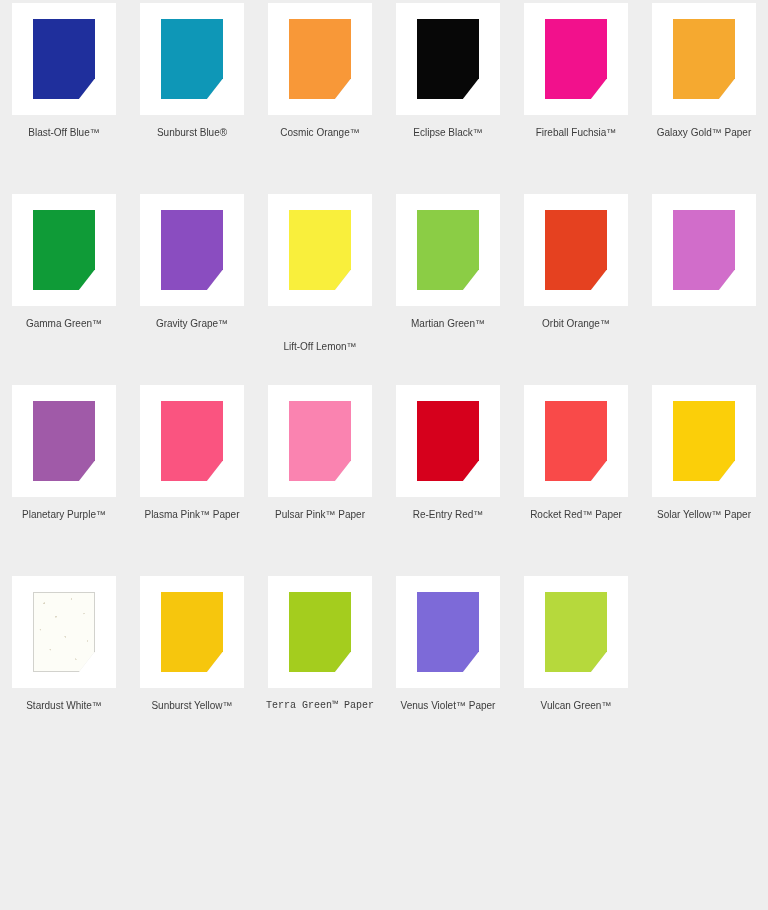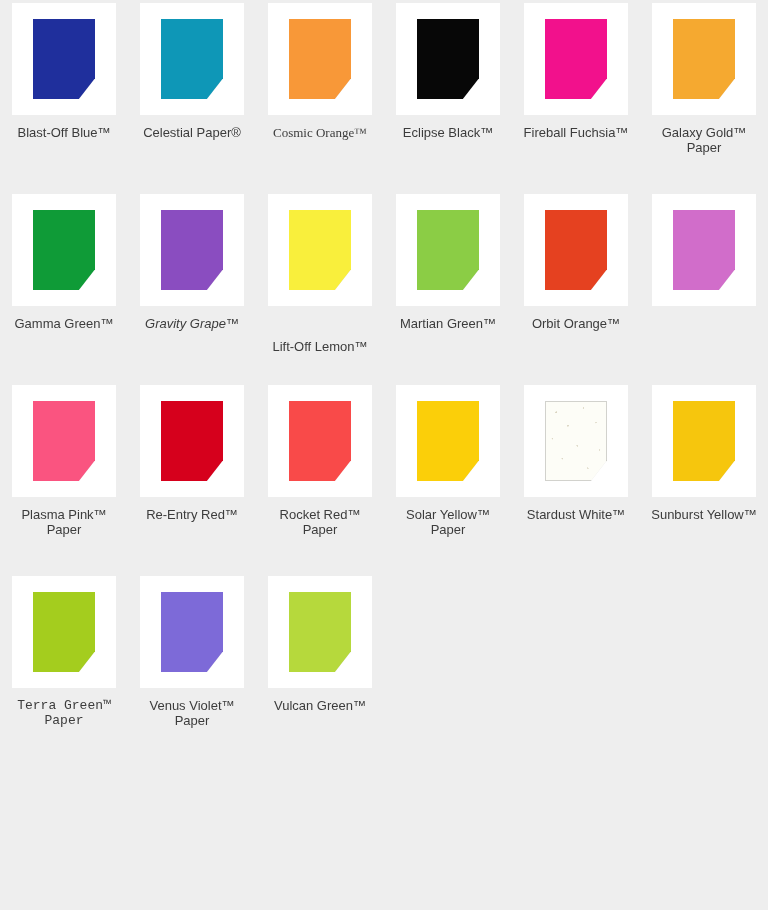--- a/index.html
+++ b/index.html
@@ -80,21 +80,21 @@
       radial-gradient(circle at 69% 84%, rgba(190,180,150,0.4) 0.7px, transparent 1px);
   }
   .paper.bordered .sheet {
     box-shadow: inset 0 0 0 1px rgba(205,205,200,0.9);
   }
 
   .swatch-label {
     margin-top: 10px;
     width: 118px;
     text-align: center;
-    font-size: 13px;
+    font-size: 10px;
     line-height: 15px;
     color: #3c3c3c;
     font-family: "Liberation Sans", sans-serif;
   }
 </style>
 </head>
 <body>
 
 <div id="swatch-grid" style="grid-template-columns: repeat(6, 128px); background: rgb(238, 238, 238);">
     <div class="swatch-cell">
@@ -106,30 +106,30 @@
       </div>
       <div class="swatch-label" style="color: rgb(60, 60, 60);">Blast-Off Blue™</div>
     </div>
     <div class="swatch-cell">
       <div class="swatch-card" style="background: rgb(255, 255, 255);">
         <div class="paper" style="--paper-color: #0e97b7; --fold-color: rgba(0,0,0,0.16);">
           <div class="sheet"></div>
           <div class="fold"></div>
         </div>
       </div>
-      <div class="swatch-label" style="color: rgb(60, 60, 60);">Celestial Paper®</div>
+      <div class="swatch-label" style="color: rgb(60, 60, 60);">Sunburst Blue®</div>
     </div>
     <div class="swatch-cell">
       <div class="swatch-card" style="background: rgb(255, 255, 255);">
         <div class="paper" style="--paper-color: #f89838; --fold-color: rgba(0,0,0,0.14);">
           <div class="sheet"></div>
           <div class="fold"></div>
         </div>
       </div>
-      <div class="swatch-label" style="color: rgb(60, 60, 60); font-family: Liberation Serif, serif;">Cosmic Orange™</div>
+      <div class="swatch-label" style="color: rgb(60, 60, 60);">Cosmic Orange™</div>
     </div>
     <div class="swatch-cell">
       <div class="swatch-card" style="background: rgb(255, 255, 255);">
         <div class="paper" style="--paper-color: #070707; --fold-color: rgba(255,255,255,0.13);">
           <div class="sheet"></div>
           <div class="fold"></div>
         </div>
       </div>
       <div class="swatch-label" style="color: rgb(60, 60, 60);">Eclipse Black™</div>
     </div>
@@ -160,21 +160,21 @@
       </div>
       <div class="swatch-label" style="color: rgb(60, 60, 60);">Gamma Green™</div>
     </div>
     <div class="swatch-cell">
       <div class="swatch-card" style="background: rgb(255, 255, 255);">
         <div class="paper" style="--paper-color: #8a4dc0; --fold-color: rgba(0,0,0,0.16);">
           <div class="sheet"></div>
           <div class="fold"></div>
         </div>
       </div>
-      <div class="swatch-label" style="color: rgb(60, 60, 60); font-style: italic;">Gravity Grape™</div>
+      <div class="swatch-label" style="color: rgb(60, 60, 60);">Gravity Grape™</div>
     </div>
     <div class="swatch-cell">
       <div class="swatch-card" style="background: rgb(255, 255, 255);">
         <div class="paper" style="--paper-color: #f9ef3c; --fold-color: rgba(0,0,0,0.13);">
           <div class="sheet"></div>
           <div class="fold"></div>
         </div>
       </div>
       <div class="swatch-label" style="color: rgb(60, 60, 60); margin-top: 33px;">Lift-Off Lemon™</div>
     </div>
@@ -199,29 +199,47 @@
     <div class="swatch-cell">
       <div class="swatch-card" style="background: rgb(255, 255, 255);">
         <div class="paper" style="--paper-color: #d16dca; --fold-color: rgba(0,0,0,0.15);">
           <div class="sheet"></div>
           <div class="fold"></div>
         </div>
       </div>
     </div>
     <div class="swatch-cell">
       <div class="swatch-card" style="background: rgb(255, 255, 255);">
+        <div class="paper" style="--paper-color: #a05aa8; --fold-color: rgba(0,0,0,0.15);">
+          <div class="sheet"></div>
+          <div class="fold"></div>
+        </div>
+      </div>
+      <div class="swatch-label" style="color: rgb(60, 60, 60);">Planetary Purple™</div>
+    </div>
+    <div class="swatch-cell">
+      <div class="swatch-card" style="background: rgb(255, 255, 255);">
         <div class="paper" style="--paper-color: #fa5480; --fold-color: rgba(0,0,0,0.14);">
           <div class="sheet"></div>
           <div class="fold"></div>
         </div>
       </div>
       <div class="swatch-label" style="color: rgb(60, 60, 60);">Plasma Pink™ Paper</div>
     </div>
     <div class="swatch-cell">
       <div class="swatch-card" style="background: rgb(255, 255, 255);">
+        <div class="paper" style="--paper-color: #fa83b0; --fold-color: rgba(0,0,0,0.13);">
+          <div class="sheet"></div>
+          <div class="fold"></div>
+        </div>
+      </div>
+      <div class="swatch-label" style="color: rgb(60, 60, 60);">Pulsar Pink™ Paper</div>
+    </div>
+    <div class="swatch-cell">
+      <div class="swatch-card" style="background: rgb(255, 255, 255);">
         <div class="paper" style="--paper-color: #d6001c; --fold-color: rgba(0,0,0,0.17);">
           <div class="sheet"></div>
           <div class="fold"></div>
         </div>
       </div>
       <div class="swatch-label" style="color: rgb(60, 60, 60);">Re-Entry Red™</div>
     </div>
     <div class="swatch-cell">
       <div class="swatch-card" style="background: rgb(255, 255, 255);">
         <div class="paper" style="--paper-color: #f94a49; --fold-color: rgba(0,0,0,0.14);">

